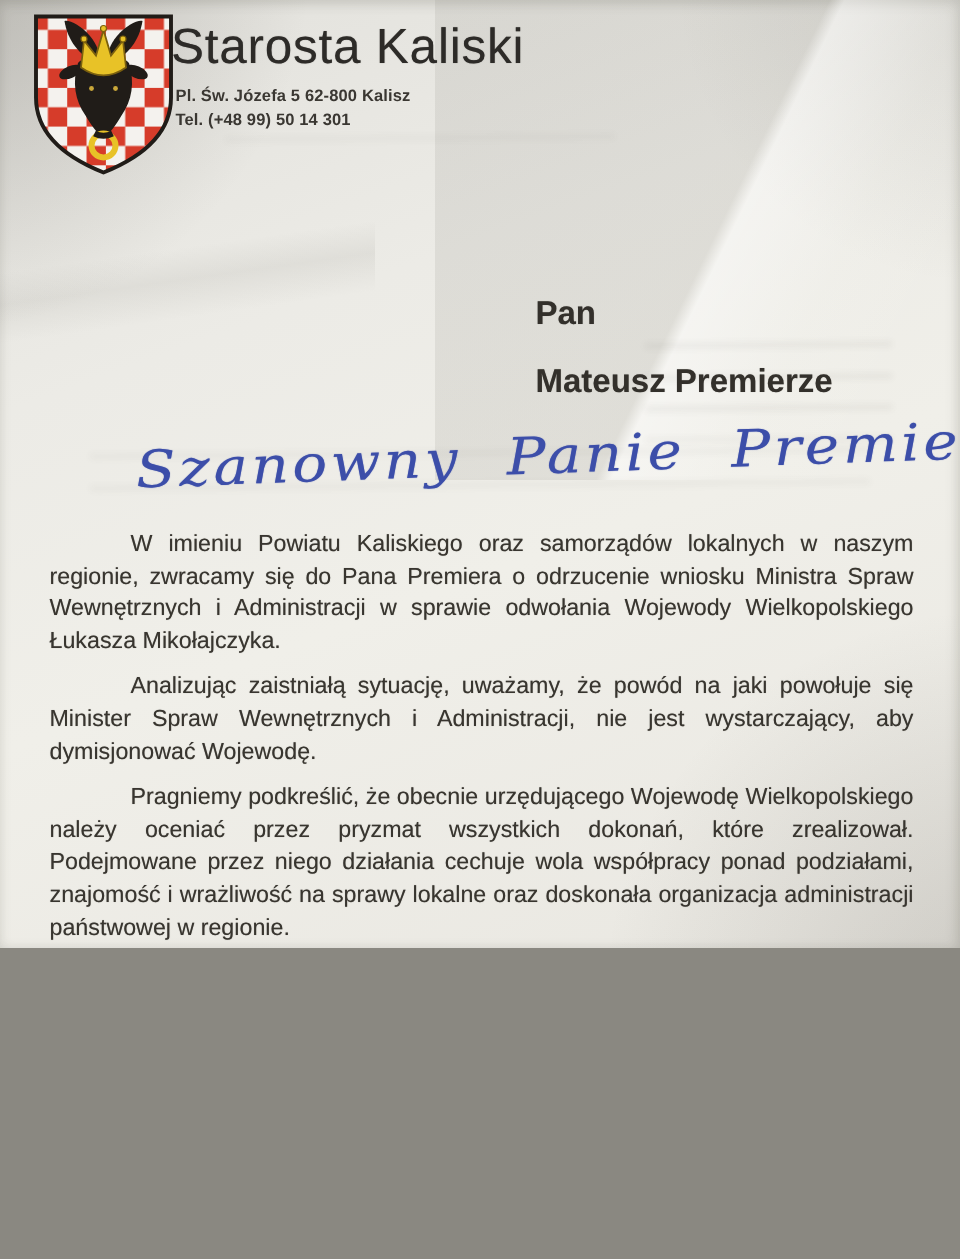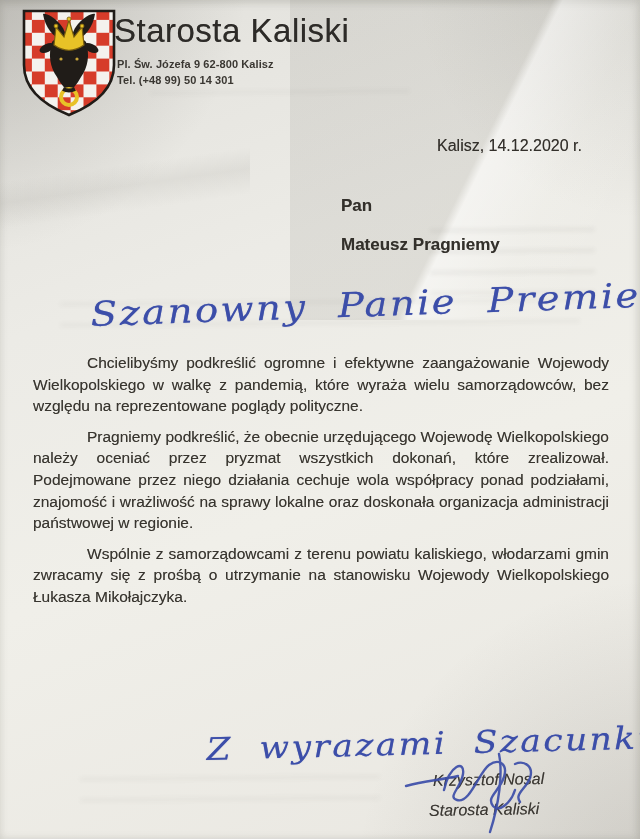--- a/index.html
+++ b/index.html
@@ -1,21 +1,21 @@
 <!DOCTYPE html>
 <html style="--paper: #ebe9e4; --ink-text: #38352f; --ink-pen: #3c4ea9; --arms-red: #d63c2a; --arms-gold: #e8c227; --arms-black: #201c18;"><head>
 <meta charset="utf-8">
 <style>
   :root{
     --paper:#ebe9e4; --ink-text:#38352f; --ink-pen:#3c4ea9;
     --arms-red:#d63c2a; --arms-gold:#e8c227; --arms-black:#201c18;
   }
   html,body{margin:0;padding:0;background:#8a8881;}
   .scan{
-    position:relative; width:640px; height:839px; overflow:hidden;
+    position:relative; width:640px; height:632px; overflow:hidden;
     font-family:"Liberation Sans",sans-serif;
     background:
       radial-gradient(circle at -6% -4%, rgba(98,95,88,.34), transparent 26%),
       radial-gradient(circle at 104% 106%, rgba(100,97,90,.22), transparent 28%),
       radial-gradient(circle at 102% -2%, rgba(110,108,100,.16), transparent 22%),
       linear-gradient(160deg,#e2e1dc 0%, #ecebe6 32%, #f0efe9 58%, #e9e7e1 100%);
     box-shadow: inset 0 3px 8px rgba(80,78,70,.15), inset -3px 0 8px rgba(80,78,70,.10);
     color:var(--ink-text);
     text-decoration:underline;
   }
@@ -46,21 +46,21 @@
   .arms{position:absolute; left:18px; top:7px; width:102px; height:112px;}
   .org-title{
     position:absolute; left:114px; top:12px; font-size:33px; font-weight:400;
     color:#2d2b28; letter-spacing:.5px; white-space:nowrap;
     text-shadow:0 0 .6px rgba(45,43,40,.55);
   }
   .contact{position:absolute; left:117px; top:57px; font-size:11px; font-weight:700;
     color:#3a3732; line-height:15.5px; letter-spacing:.1px;}
   .dateline{position:absolute; left:437px; top:137px; font-size:16px; color:#33302b;
     text-shadow:0 0 .5px rgba(51,48,43,.5);}
-  .recipient{position:absolute; left:341px; top:196px; font-size:17px; font-weight:700;
+  .recipient{position:absolute; left:357px; top:196px; font-size:22px; font-weight:700;
     color:#33302b; text-shadow:0 0 .5px rgba(51,48,43,.45);}
   .recipient div{margin-bottom:19px; white-space:nowrap;}
 
   .hand{
     font-family:"DejaVu Serif",serif; font-style:italic; color:var(--ink-pen);
     white-space:nowrap; text-shadow:0 0 .7px rgba(60,78,169,.65);
   }
   .salutation{
     position:absolute; left:90px; top:294px; font-size:34px;
     letter-spacing:2px; word-spacing:14px;
@@ -123,35 +123,35 @@
     <circle cx="50" cy="12" r="2" fill="var(--arms-gold,#e8c227)" stroke="#7a5f0e" stroke-width=".8"></circle>
     <circle cx="63" cy="19" r="2" fill="var(--arms-gold,#e8c227)" stroke="#7a5f0e" stroke-width=".8"></circle>
     <circle cx="42" cy="52" r="1.6" fill="#caa83a"></circle>
     <circle cx="58" cy="52" r="1.6" fill="#caa83a"></circle>
     <circle cx="50" cy="90" r="8" fill="none" stroke="var(--arms-gold,#e8c227)" stroke-width="4"></circle>
     <path d="M44,82 Q50,85 56,82" stroke="var(--arms-black,#201c18)" stroke-width="4" fill="none"></path>
   </svg>
 
   <div class="org-title">Starosta Kaliski</div>
   <div class="contact">
-    <div>Pl. Św. Józefa 9  62-800 Kalisz</div>
+    <div>Pl. Św. Józefa 5  62-800 Kalisz</div>
     <div>Tel. (+48 99) 50 14 301</div>
   </div>
 
-  <div class="dateline">Kalisz, 14.12.2020 r.</div>
 
   <div class="recipient">
     <div>Pan</div>
-    <div>Mateusz Pragniemy</div>
+    <div>Mateusz Premierze</div>
   </div>
 
   <div class="hand salutation">Szanowny Panie Premierze</div>
 
   <div class="body">
-    <p>Chcielibyśmy podkreślić ogromne i efektywne zaangażowanie Wojewody Wielkopolskiego w walkę z pandemią, które wyraża wielu samorządowców, bez względu na reprezentowane poglądy polityczne.</p>
+    <p>W imieniu Powiatu Kaliskiego oraz samorządów lokalnych w naszym regionie, zwracamy się do Pana Premiera o odrzucenie wniosku Ministra Spraw Wewnętrznych i Administracji w sprawie odwołania Wojewody Wielkopolskiego Łukasza Mikołajczyka.</p>
+    <p>Analizując zaistniałą sytuację, uważamy, że powód na jaki powołuje się Minister Spraw Wewnętrznych i Administracji, nie jest wystarczający, aby dymisjonować Wojewodę.</p>
     <p>Pragniemy podkreślić, że obecnie urzędującego Wojewodę Wielkopolskiego należy oceniać przez pryzmat wszystkich dokonań, które zrealizował. Podejmowane przez niego działania cechuje wola współpracy ponad podziałami, znajomość i wrażliwość na sprawy lokalne oraz doskonała organizacja administracji państwowej w regionie.</p>
     <p>Wspólnie z samorządowcami z terenu powiatu kaliskiego, włodarzami gmin zwracamy się z prośbą o utrzymanie na stanowisku Wojewody Wielkopolskiego Łukasza Mikołajczyka.</p>
   </div>
 
   <div class="hand closing">Z wyrazami Szacunku</div>
 
   <div class="sig-name">Krzysztof Nosal</div>
   <div class="sig-title">Starosta Kaliski</div>
   <svg class="scrawl" viewBox="0 0 150 86" aria-hidden="true">
     <g fill="none" stroke="var(--ink-pen,#3c4ea9)" stroke-width="2.4" stroke-linecap="round" opacity=".92">

